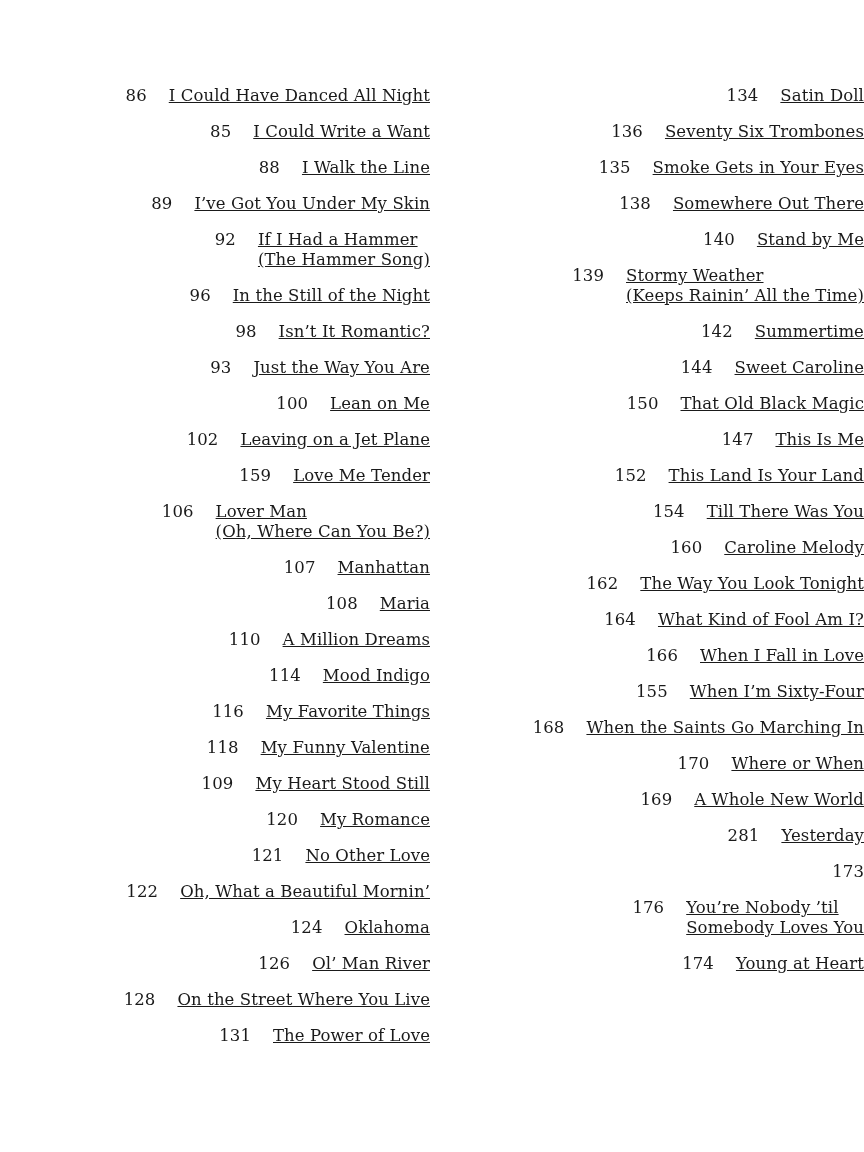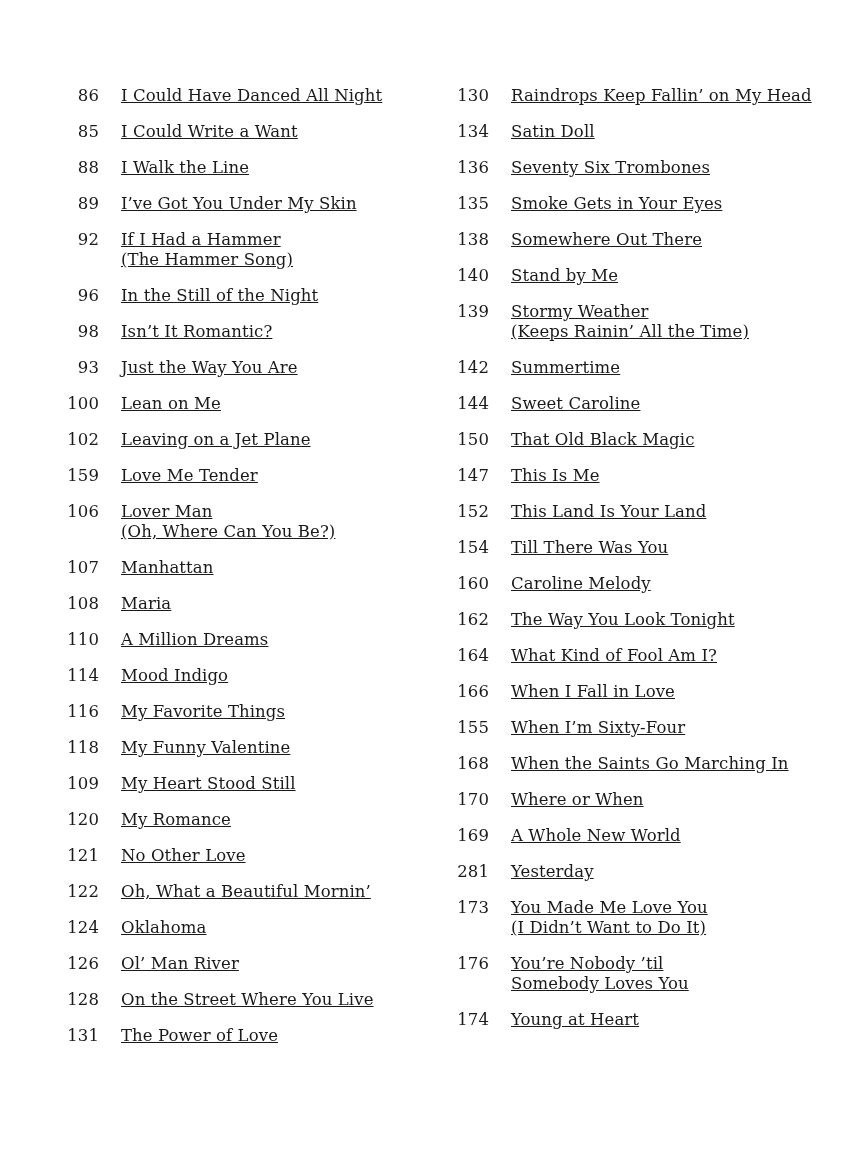--- a/index.html
+++ b/index.html
@@ -1,21 +1,21 @@
 <!DOCTYPE html>
 <html><head>
 <meta charset="utf-8">
 <style>
   html, body { margin: 0; padding: 0; background: #ffffff; }
   body { width: 864px; height: 1152px; position: relative; overflow: hidden;
          font-family: "DejaVu Serif", "Liberation Serif", serif; color: #1a1a1a; }
   .col { position: absolute; top: 86px; }
   .col.left { left: 0; width: 430px; }
   .col.right { left: 390px; width: 474px; }
-  .entry { display: flex; margin-bottom: 16px; font-size: 16.5px; line-height: 20px; letter-spacing: 0.1px; }
+  .entry { display: flex; margin-bottom: 16px; font-size: 16.5px; line-height: 20px; letter-spacing: 0.1px; justify-content: flex-end; }
   .num { width: 99px; text-align: right; flex: none; }
   .title { margin-left: 22px; white-space: pre-line; text-decoration: underline; }
 </style>
 </head>
 <body>
 
 <div class="col left" id="left-col">
     <div class="entry">
       <span class="num">86</span>
       <span class="title">I Could Have Danced All Night</span>
@@ -118,24 +118,20 @@
       <span class="num">128</span>
       <span class="title">On the Street Where You Live</span>
     </div>
     <div class="entry">
       <span class="num">131</span>
       <span class="title">The Power of Love</span>
     </div>
   </div>
 <div class="col right" id="right-col">
     <div class="entry">
-      <span class="num">130</span>
-      <span class="title">Raindrops Keep Fallin’ on My Head</span>
-    </div>
-    <div class="entry">
       <span class="num">134</span>
       <span class="title">Satin Doll</span>
     </div>
     <div class="entry">
       <span class="num">136</span>
       <span class="title">Seventy Six Trombones</span>
     </div>
     <div class="entry">
       <span class="num">135</span>
       <span class="title">Smoke Gets in Your Eyes</span>
@@ -208,22 +204,20 @@
     <div class="entry">
       <span class="num">169</span>
       <span class="title">A Whole New World</span>
     </div>
     <div class="entry">
       <span class="num">281</span>
       <span class="title">Yesterday</span>
     </div>
     <div class="entry">
       <span class="num">173</span>
-      <span class="title">You Made Me Love You
-(I Didn’t Want to Do It)</span>
     </div>
     <div class="entry">
       <span class="num">176</span>
       <span class="title">You’re Nobody ’til
 Somebody Loves You</span>
     </div>
     <div class="entry">
       <span class="num">174</span>
       <span class="title">Young at Heart</span>
     </div>

